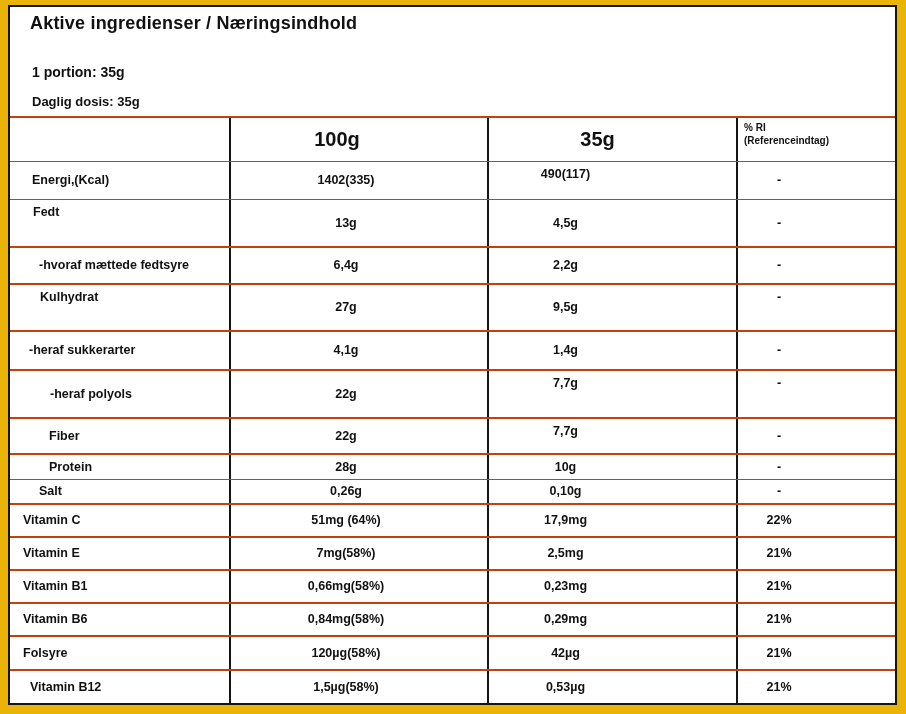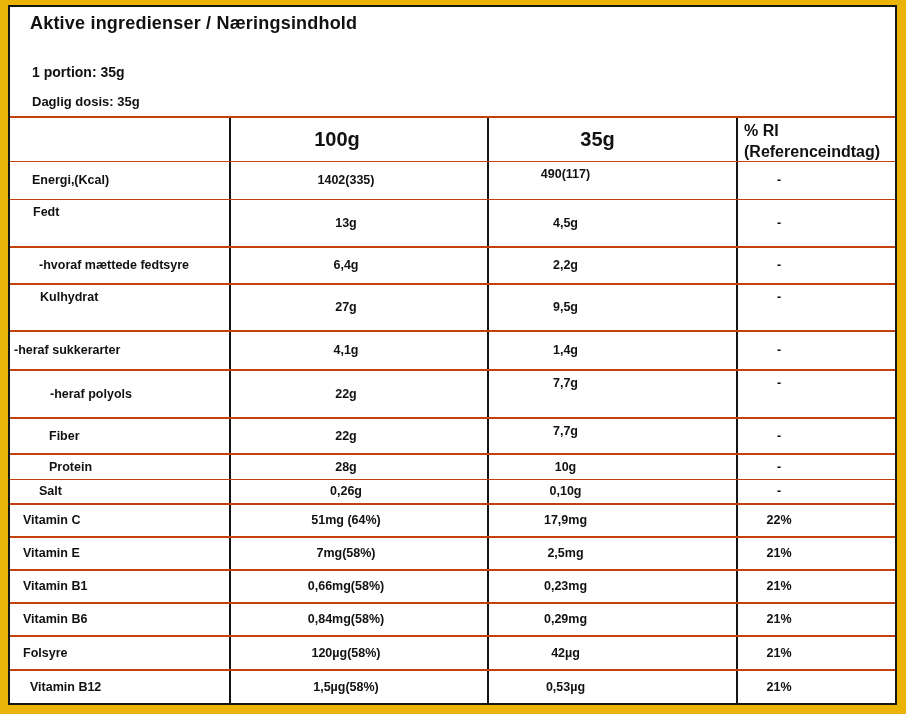--- a/index.html
+++ b/index.html
@@ -32,28 +32,28 @@
   .c1{width:258px;justify-content:center;padding-right:26px;}
   .c2{width:249px;justify-content:center;padding-right:94px;}
   .c3{flex:1;justify-content:center;padding-right:75px;}
   .cell.vt{align-items:flex-start;padding-top:5px;}
   
   .hdr{height:45px;}
   .hdr .c1{font-size:20px;padding-right:44px;}
   .hdr .c2{font-size:20px;padding-right:30px;}
   .hdr .c3{
     flex-direction:column;align-items:flex-start;justify-content:flex-start;
-    padding:3px 0 0 6px;font-size:16px;line-height:1.3;
+    padding:3px 0 0 6px;font-size:10px;line-height:1.3;
   }
   
   .h38{height:38px;} .h47{height:47px;} .h37{height:37px;} .h39{height:39px;}
   .h48{height:48px;} .h36{height:36px;} .h26{height:26px;} .h24{height:24px;}
   .h33{height:33px;} .h34{height:34px;}
   
-  .pl13{padding-left:13px;} .pl19{padding-left:4px;} .pl20{padding-left:20px;}
+  .pl13{padding-left:13px;} .pl19{padding-left:19px;} .pl20{padding-left:20px;}
   .pl22{padding-left:22px;} .pl23{padding-left:23px;} .pl24{padding-left:40px;}
   .pl29{padding-left:29px;} .pl30{padding-left:30px;} .pl39{padding-left:39px;}
 </style>
 </head>
 <body>
 
 <div class="sheet">
   <div class="frame">
 
     <div class="title-block">

